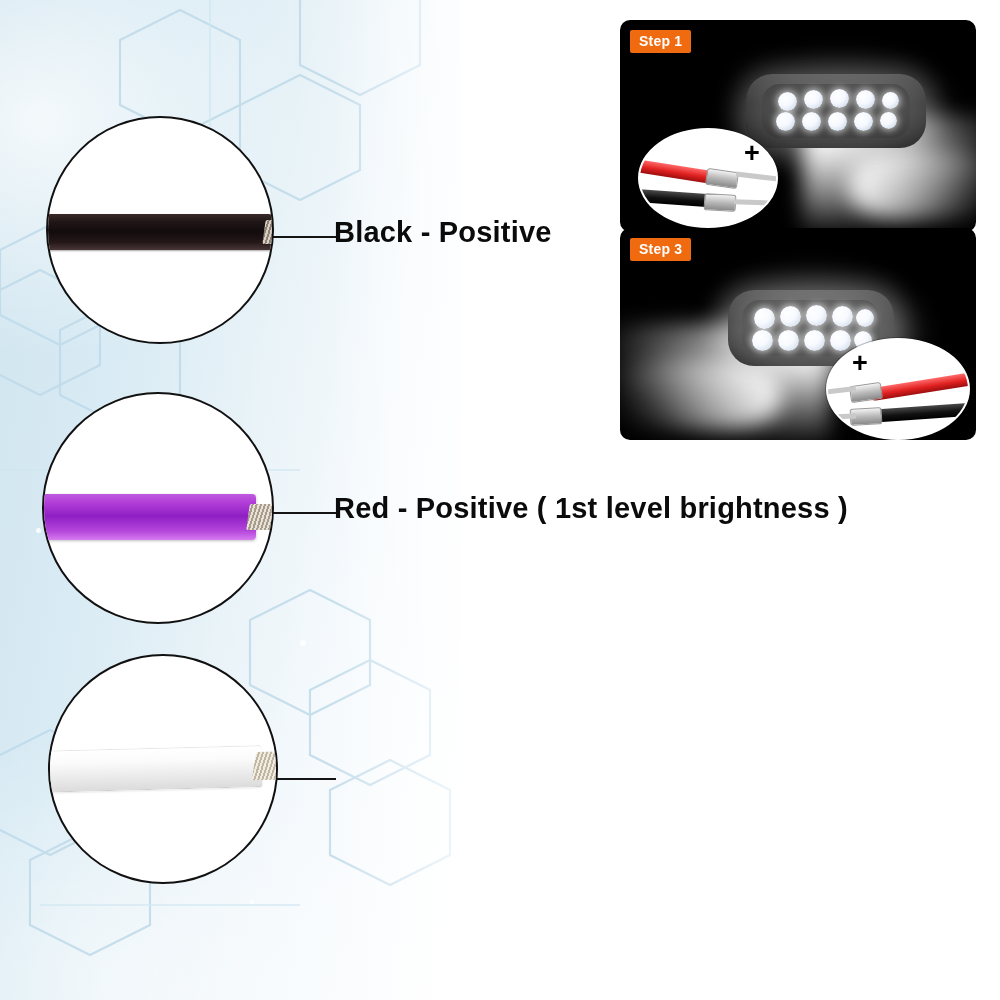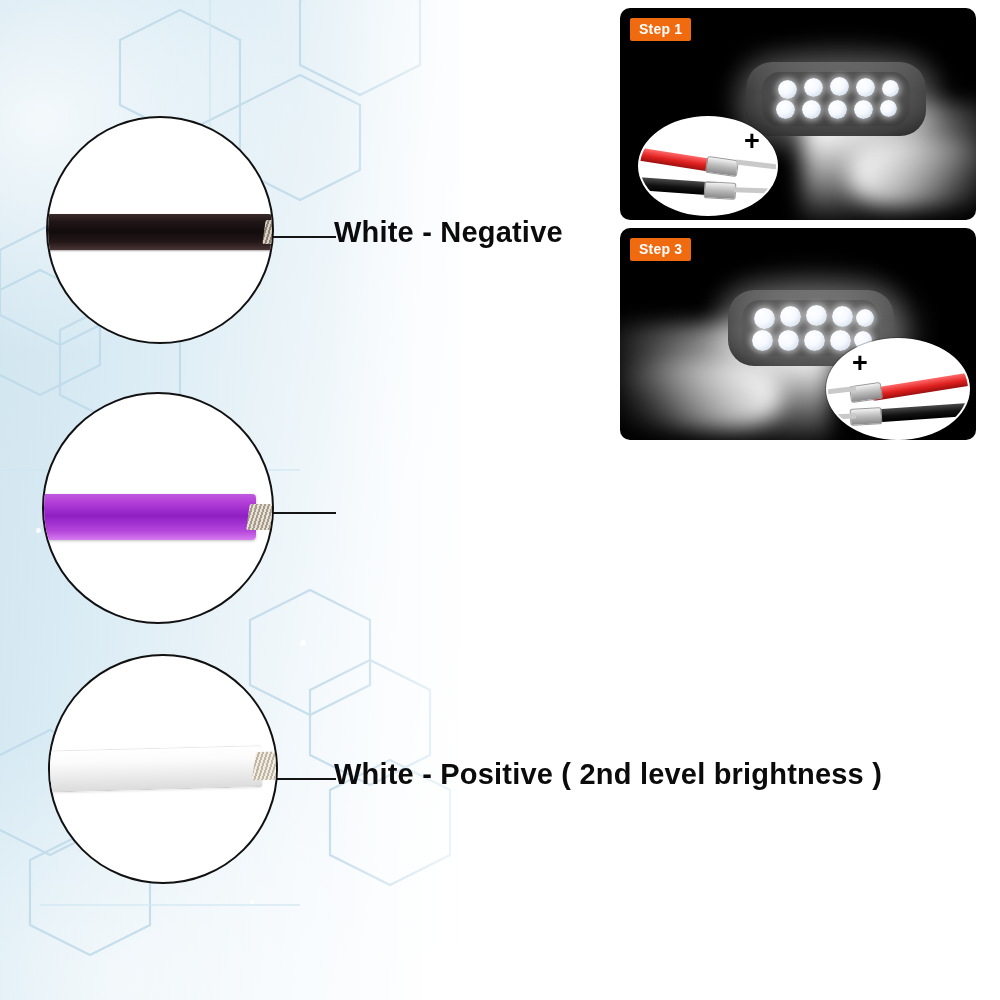--- a/index.html
+++ b/index.html
@@ -156,32 +156,32 @@
 
   <div class="bg-fade"></div>
 
   <div class="leader" style="left:268px;top:236px;width:68px;"></div>
   <div class="leader" style="left:268px;top:512px;width:68px;"></div>
   <div class="leader" style="left:268px;top:778px;width:68px;"></div>
 
   <div class="circle" style="left:46px;top:116px;width:228px;height:228px;">
     <div class="wire-black"></div>
   </div>
-  <div class="label" style="left:334px;top:216px;font-size:29px;">White - Negative</div>
+  <div class="label" style="left:334px;top:216px;font-size:29px;">Black - Positive</div>
 
   <div class="circle" style="left:42px;top:392px;width:232px;height:232px;">
     <div class="wire-purple"></div>
   </div>
+  <div class="label" style="left:334px;top:492px;font-size:29px;">Red - Positive ( 1st level brightness )</div>
 
   <div class="circle" style="left:48px;top:654px;width:230px;height:230px;">
     <div class="wire-white"></div>
   </div>
-  <div class="label" style="left:334px;top:758px;font-size:29px;">White - Positive ( 2nd level brightness )</div>
-
-  <div class="photo" style="left:620px;top:8px;width:356px;height:212px;text-align:center;">
+
+  <div class="photo" style="left:620px;top:20px;width:356px;height:212px;text-align:center;">
     <div class="step-badge">Step 1</div>
 
     <div class="beam" style="left:182px;top:96px;width:200px;height:120px;background:radial-gradient(ellipse at 10% 20%, rgba(255,255,255,.98) 0%, rgba(255,255,255,.55) 38%, rgba(255,255,255,0) 72%);"></div>
     <div class="beam" style="left:230px;top:130px;width:150px;height:70px;background:linear-gradient(100deg, rgba(255,255,255,.95), rgba(255,255,255,.25) 70%, rgba(255,255,255,0));border-radius:40%;"></div>
 
     <div class="lampbody" style="left:126px;top:54px;width:180px;height:74px;">
       <div class="lens" style="left:16px;top:10px;width:148px;height:54px;"></div>
       <div class="led" style="left:32px;top:18px;width:19px;height:19px;"></div>
       <div class="led" style="left:58px;top:16px;width:19px;height:19px;"></div>
       <div class="led" style="left:84px;top:15px;width:19px;height:19px;"></div>

